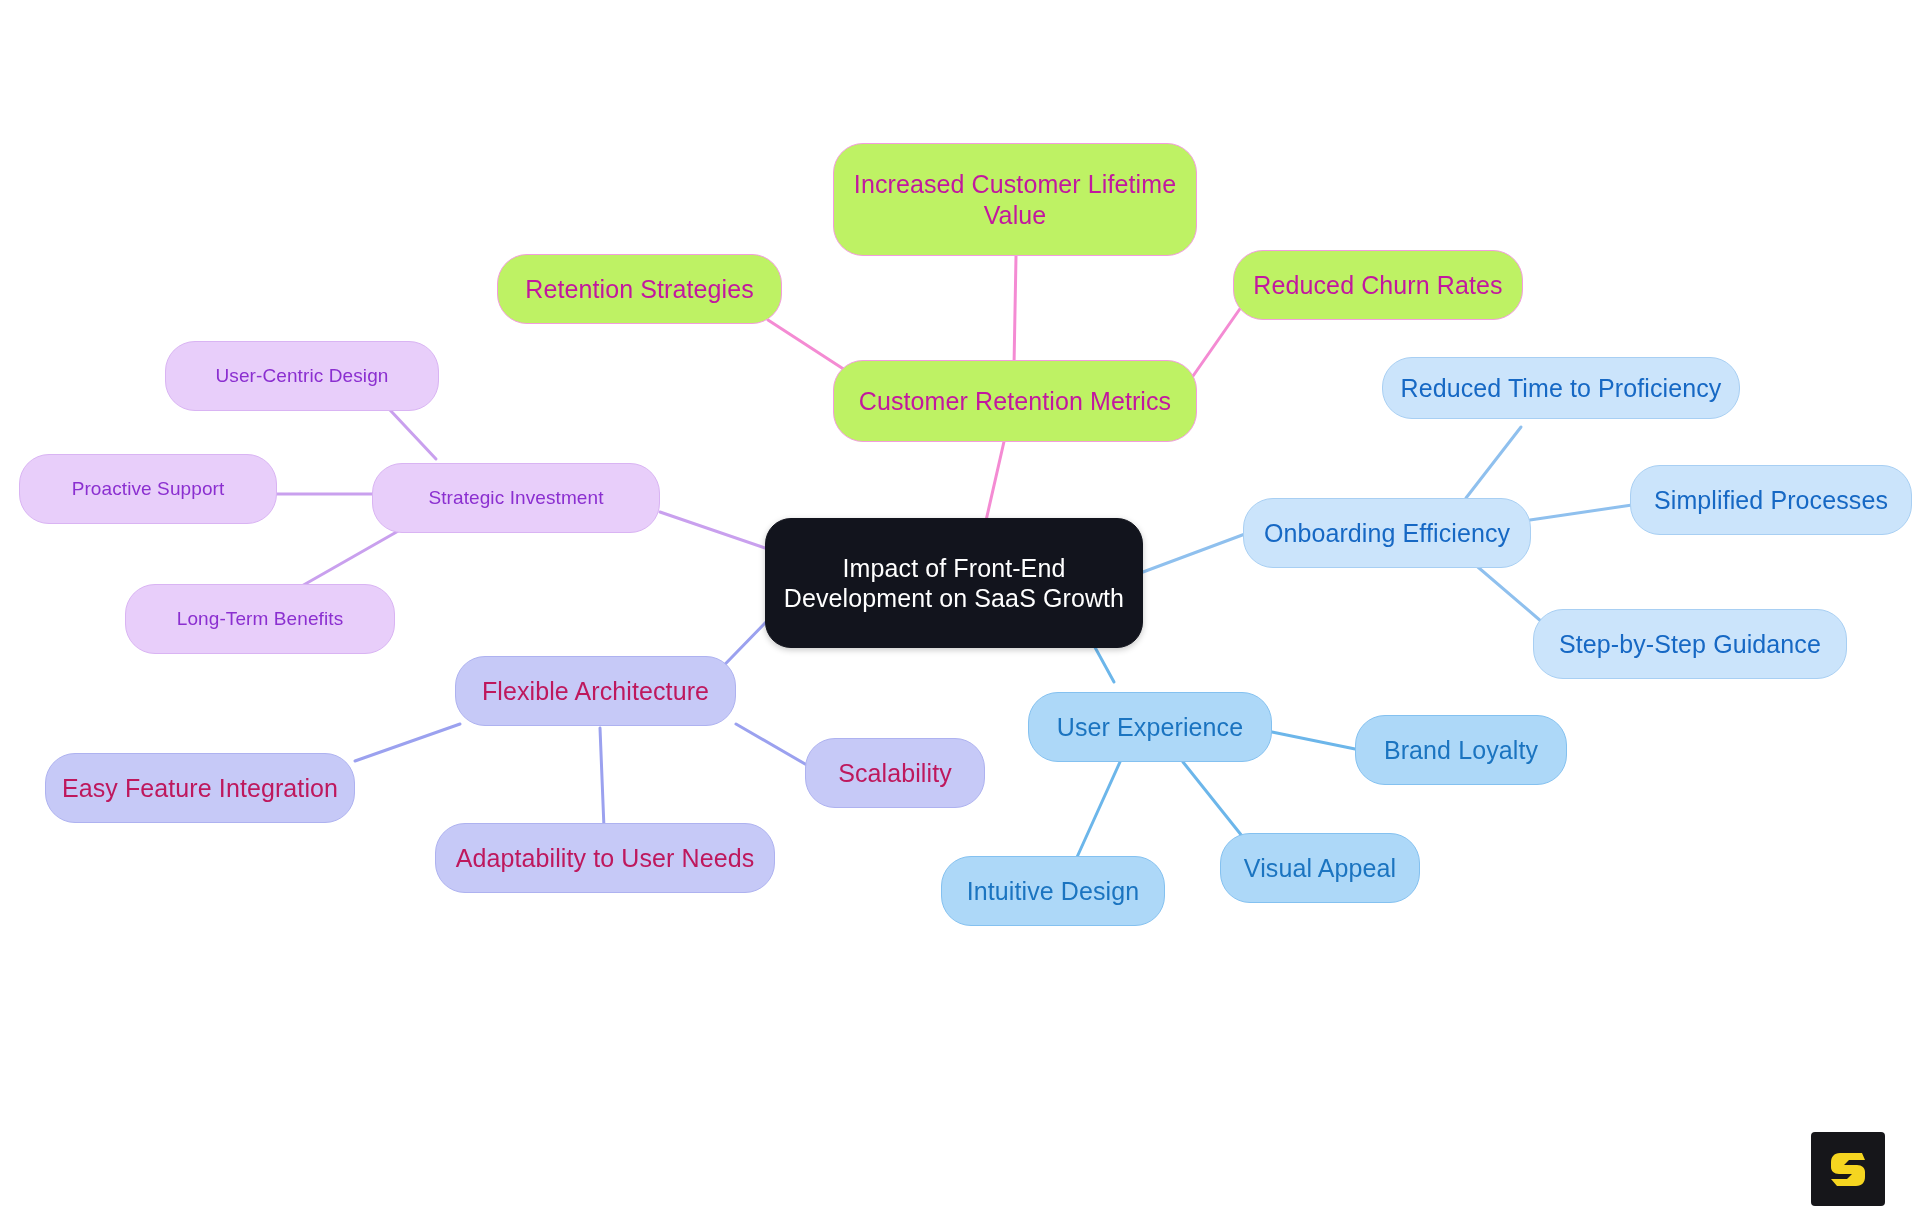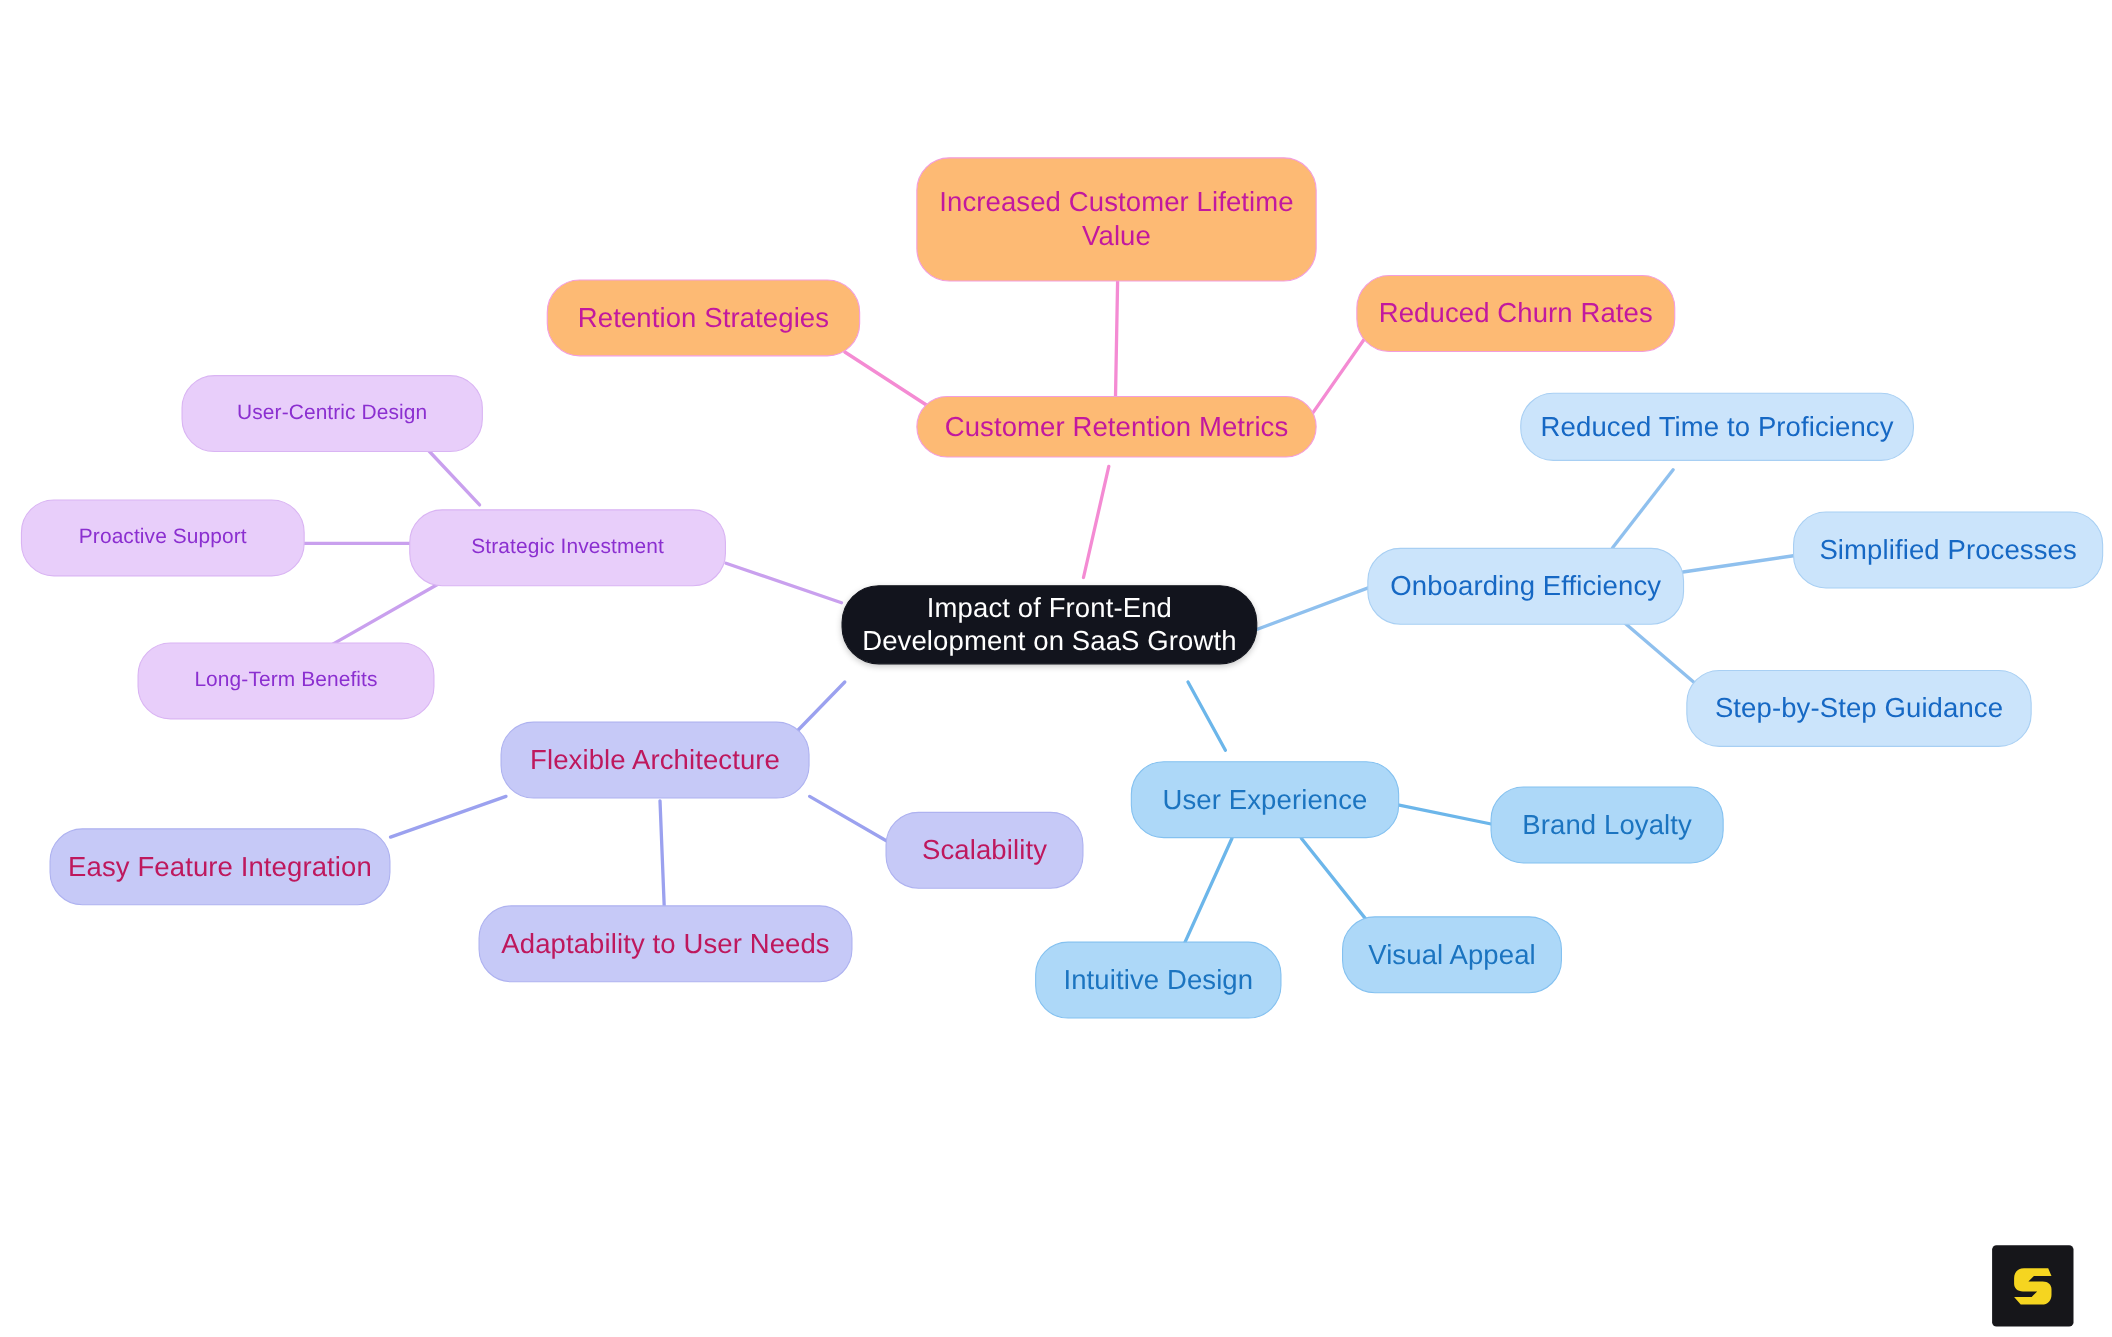--- a/index.html
+++ b/index.html
@@ -46,21 +46,21 @@
   }
   .node-root {
     background: #12141d;
     border-color: #12141d;
     color: #ffffff;
     font-size: 25px;
     border-radius: 34px;
     box-shadow: 0 2px 6px rgba(0,0,0,0.22);
   }
   .node-pink {
-    background: #fdba74;
+    background: #bef264;
     border-color: #f39ddd;
     color: #c2189f;
     font-size: 25px;
   }
   .node-purple {
     background: #e8cefa;
     border-color: #d9b4f3;
     color: #8b2fd0;
     font-size: 19px;
   }
@@ -123,24 +123,24 @@
 
     <path d="M 1466 498 L 1521 427" stroke="#8fc0ee" stroke-width="3" fill="none" stroke-linecap="round"></path>
     <path d="M 1530 520 L 1632 505" stroke="#8fc0ee" stroke-width="3" fill="none" stroke-linecap="round"></path>
     <path d="M 1472 562 L 1542 622" stroke="#8fc0ee" stroke-width="3" fill="none" stroke-linecap="round"></path>
 
     <path d="M 1272 732 L 1360 750" stroke="#6cb6ea" stroke-width="3" fill="none" stroke-linecap="round"></path>
     <path d="M 1183 762 L 1250 846" stroke="#6cb6ea" stroke-width="3" fill="none" stroke-linecap="round"></path>
     <path d="M 1120 762 L 1073 866" stroke="#6cb6ea" stroke-width="3" fill="none" stroke-linecap="round"></path>
   </svg>
 
-  <div class="node node-root" style="left:765px; top:532px; width:378px; height:72px;">Impact of Front-End
+  <div class="node node-root" style="left:765px; top:518px; width:378px; height:130px;border-radius:26px;">Impact of Front-End
 Development on SaaS Growth</div>
 
-  <div class="node node-pink" style="left:833px; top:360px; width:364px; height:56px;">Customer Retention Metrics</div>
+  <div class="node node-pink" style="left:833px; top:360px; width:364px; height:82px;">Customer Retention Metrics</div>
 
   <div class="node node-pink" style="left:833px; top:143px; width:364px; height:113px;">Increased Customer Lifetime
 Value</div>
 
   <div class="node node-pink" style="left:497px; top:254px; width:285px; height:70px;">Retention Strategies</div>
 
   <div class="node node-pink" style="left:1233px; top:250px; width:290px; height:70px;">Reduced Churn Rates</div>
 
   <div class="node node-purple" style="left:372px; top:463px; width:288px; height:70px;">Strategic Investment</div>
 

